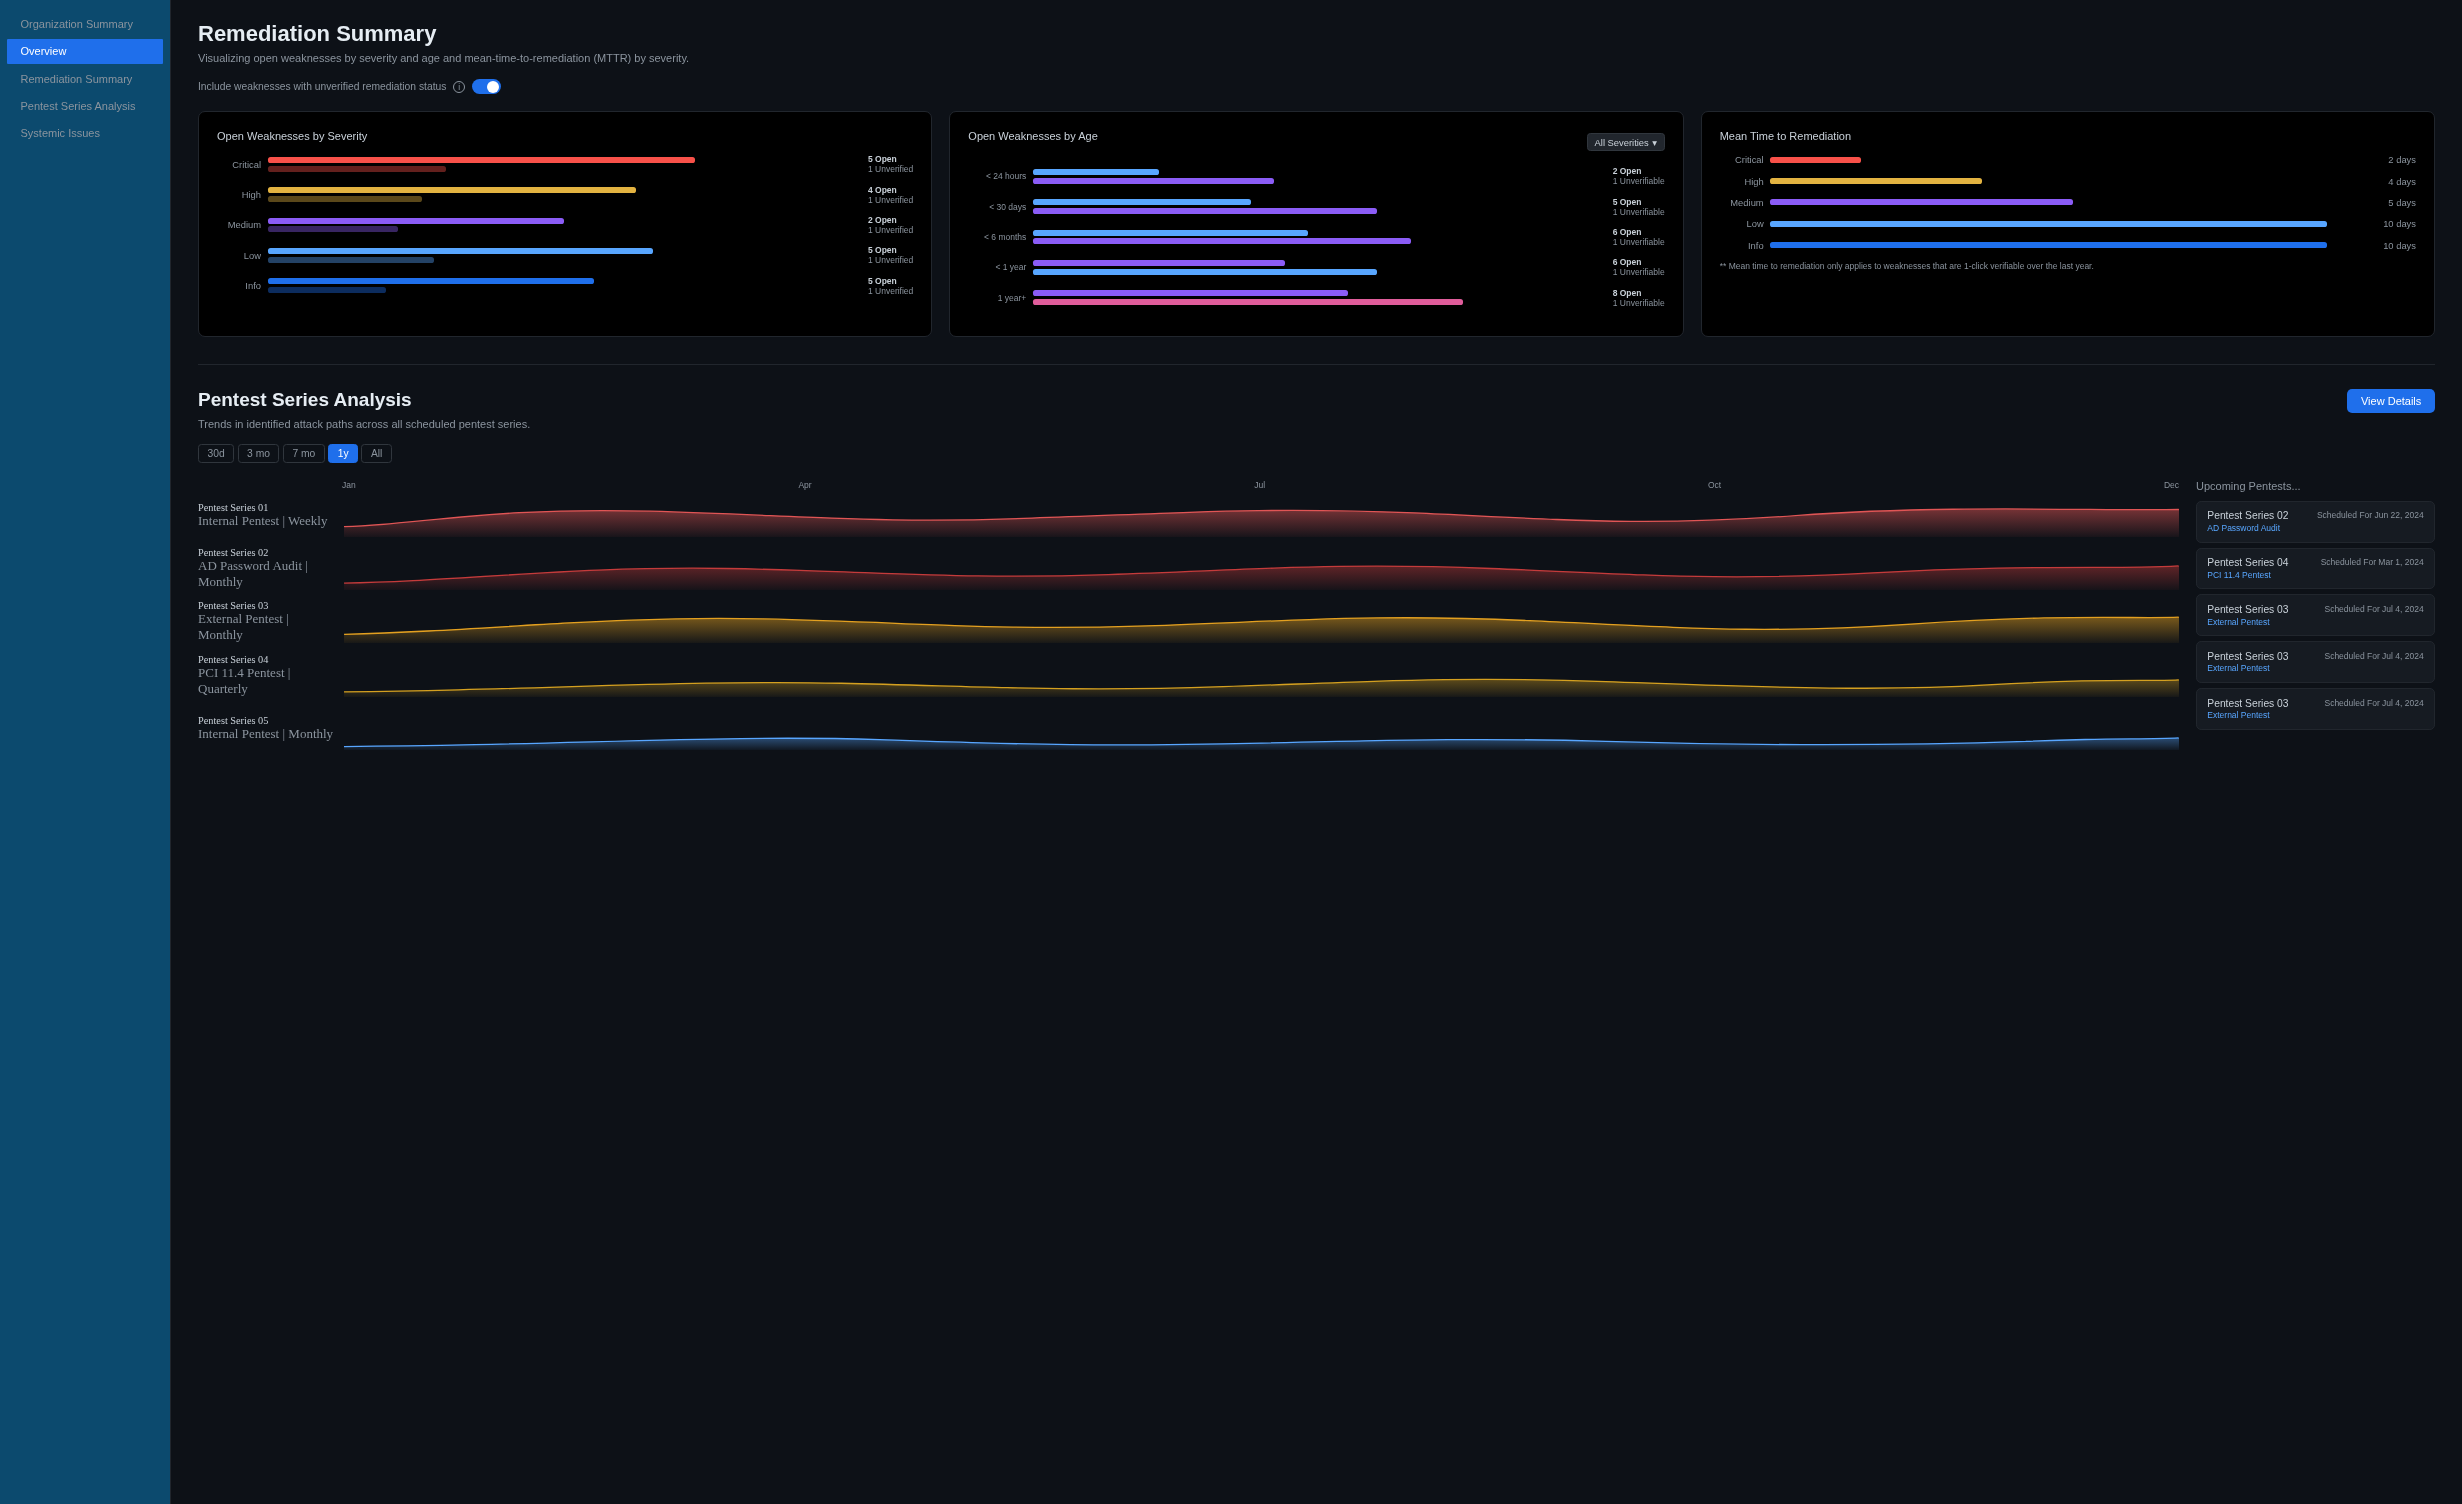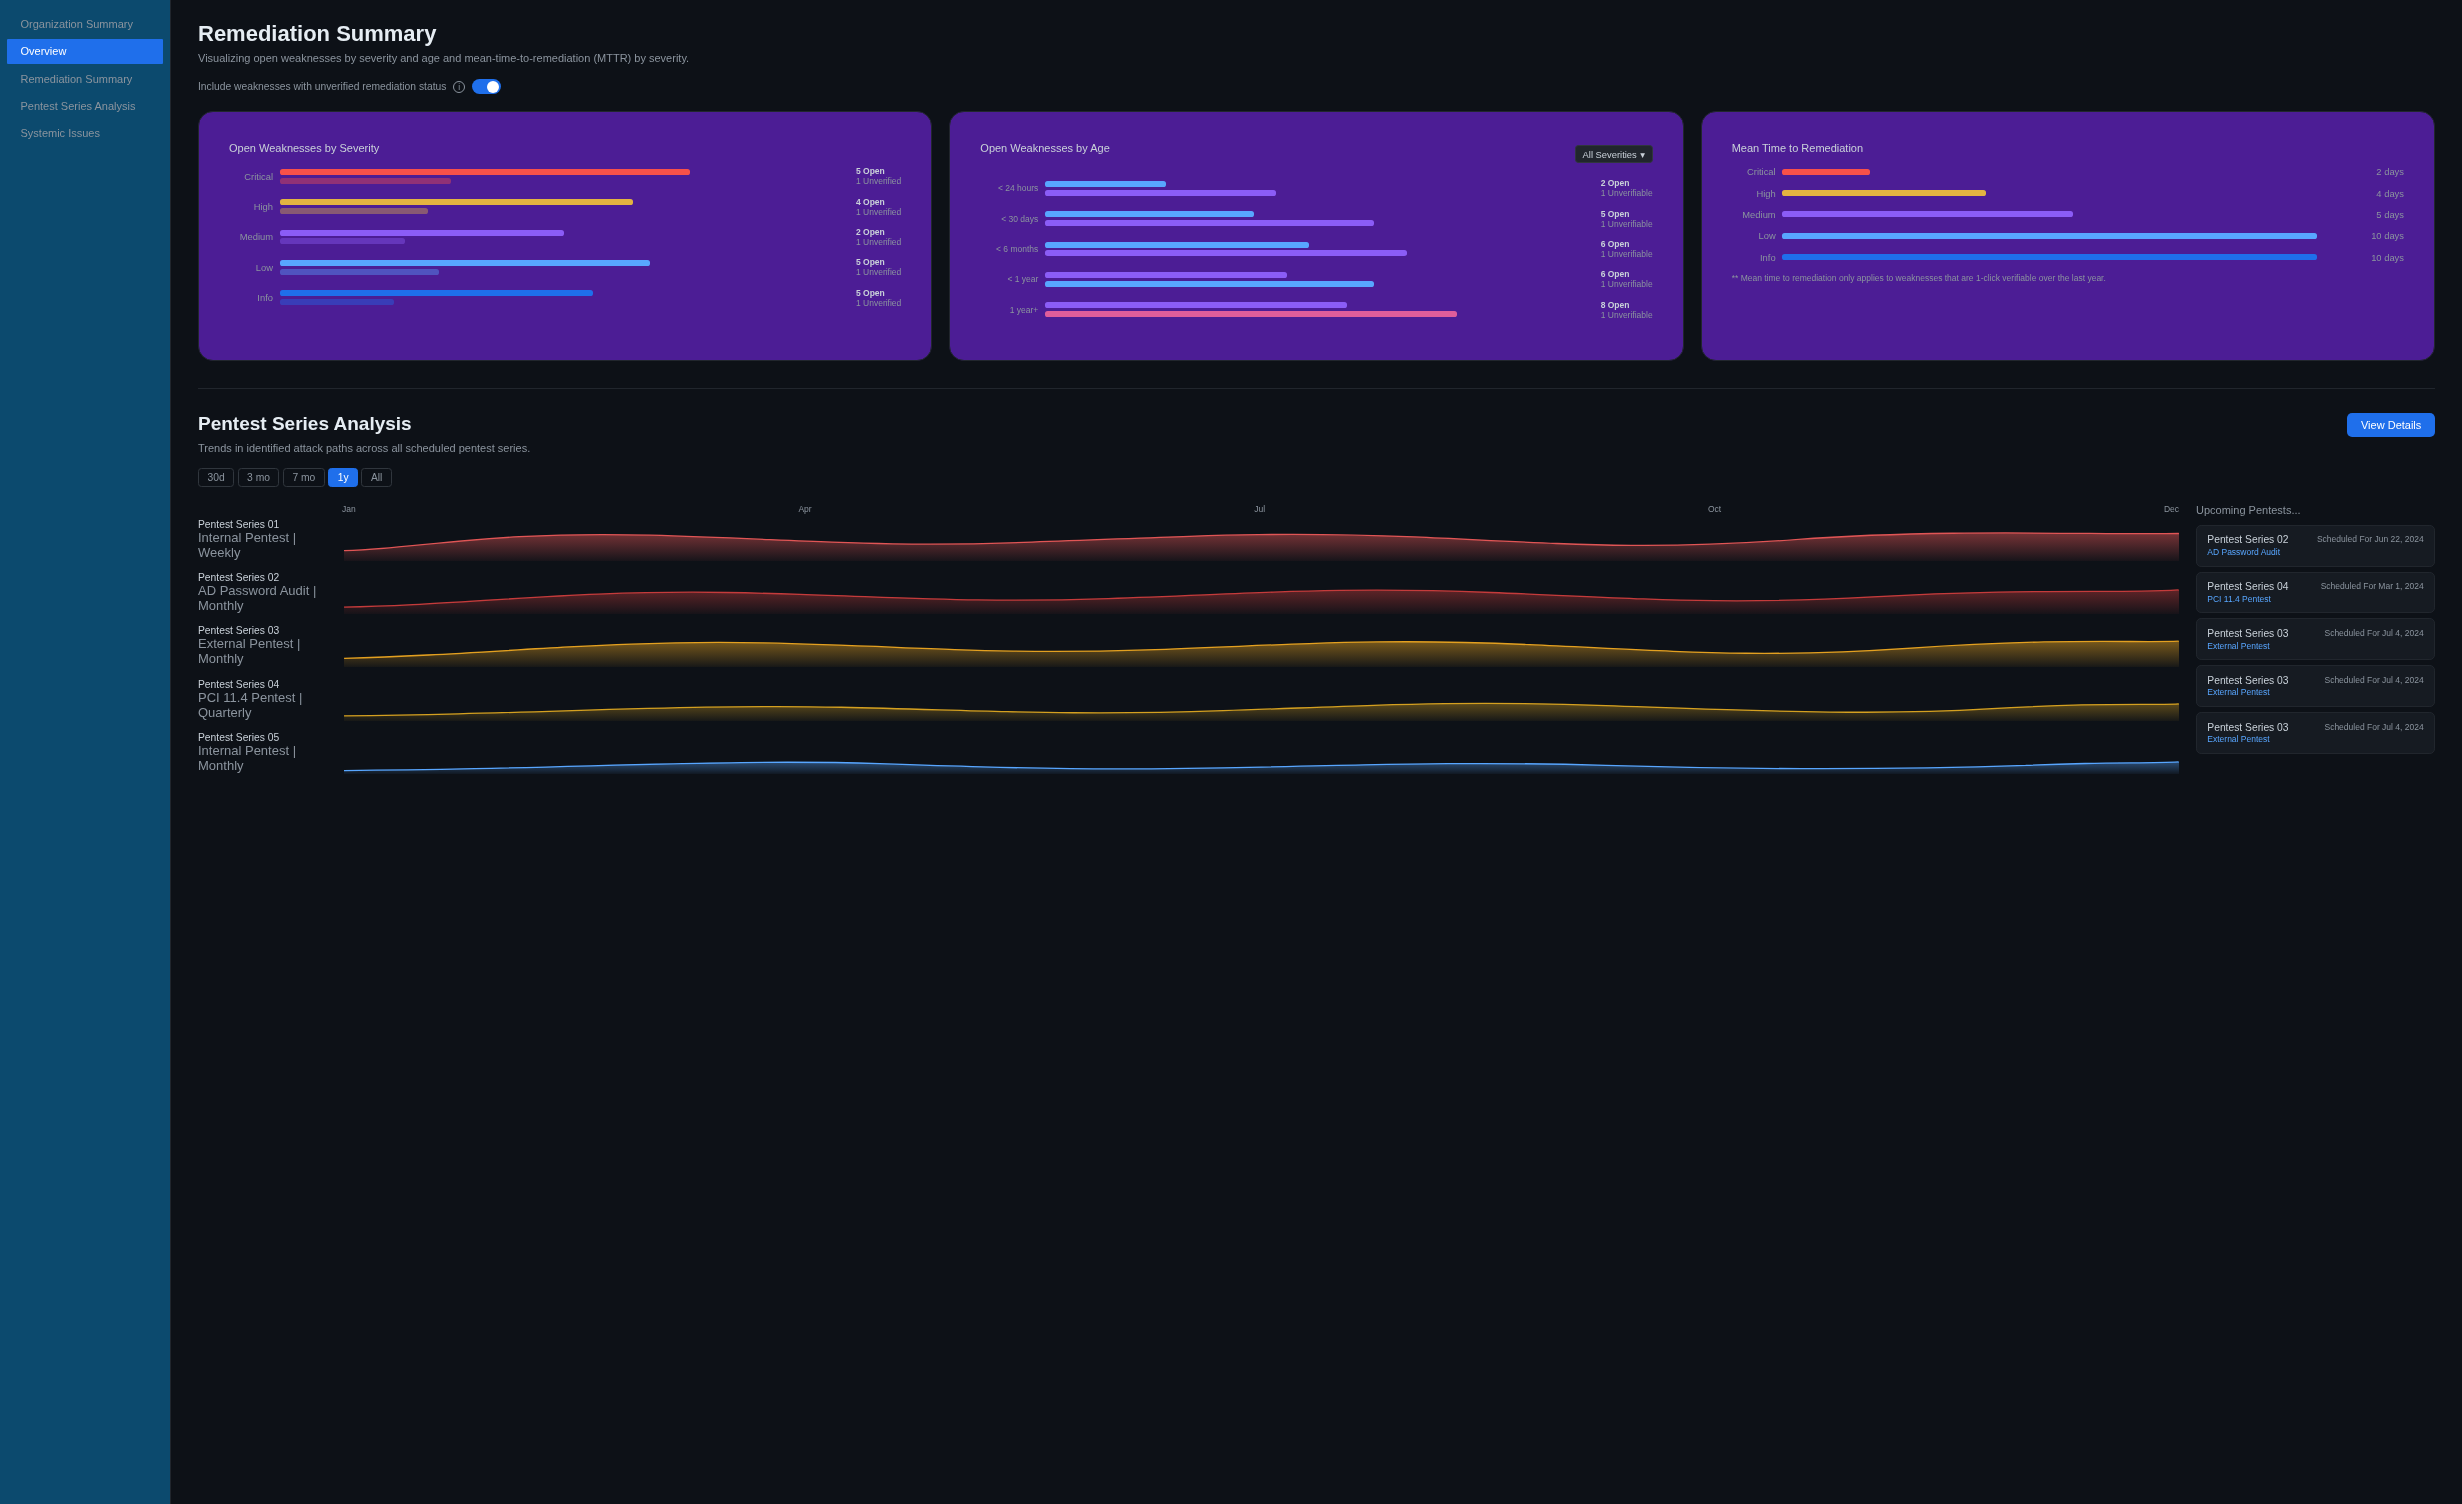--- a/index.html
+++ b/index.html
@@ -99,23 +99,23 @@
     }
 
     
     .charts-row {
       display: grid;
       grid-template-columns: 1fr 1fr 1fr;
       gap: 17px;
       margin-bottom: 27px;
     }
     .chart-card {
-      background: #4c1d95;
-      border-radius: 15px;
-      padding: 30px;
+      background: #000000;
+      border-radius: 7px;
+      padding: 18px;
       border: 0.9px solid #21262d;
     }
     .chart-title {
       font-size: 11px;
       color: #c9d1d9;
       margin-bottom: 12px;
       font-weight: 500;
     }
 
     
@@ -280,20 +280,21 @@
       padding: 0 0 3.4px 0;
       font-size: 8.5px;
       color: #8b949e;
     }
 
     .series-row {
       display: flex;
       align-items: center;
       margin-bottom: 10.3px;
       gap: 9px;
+      font-family: Liberation Serif, serif;
     }
     .series-label {
       width: 137px;
       flex-shrink: 0;
     }
     .series-name {
       font-size: 10.3px;
       color: #c9d1d9;
       font-weight: 500;
     }

